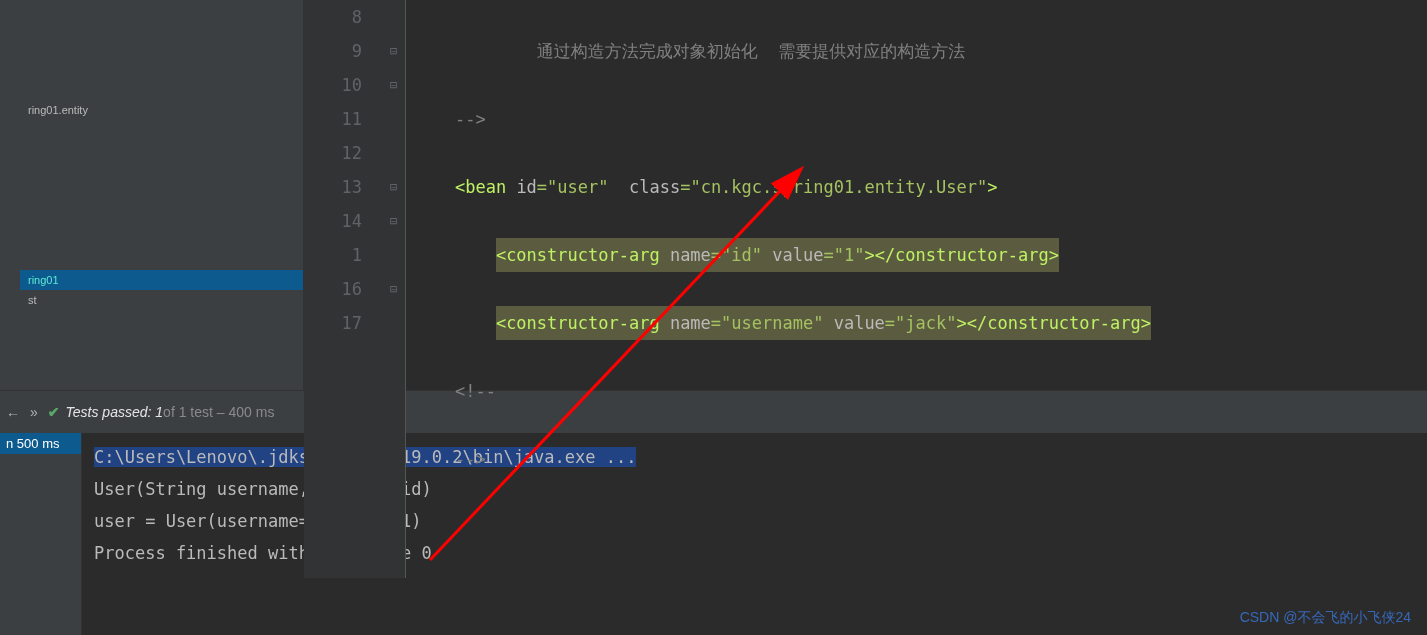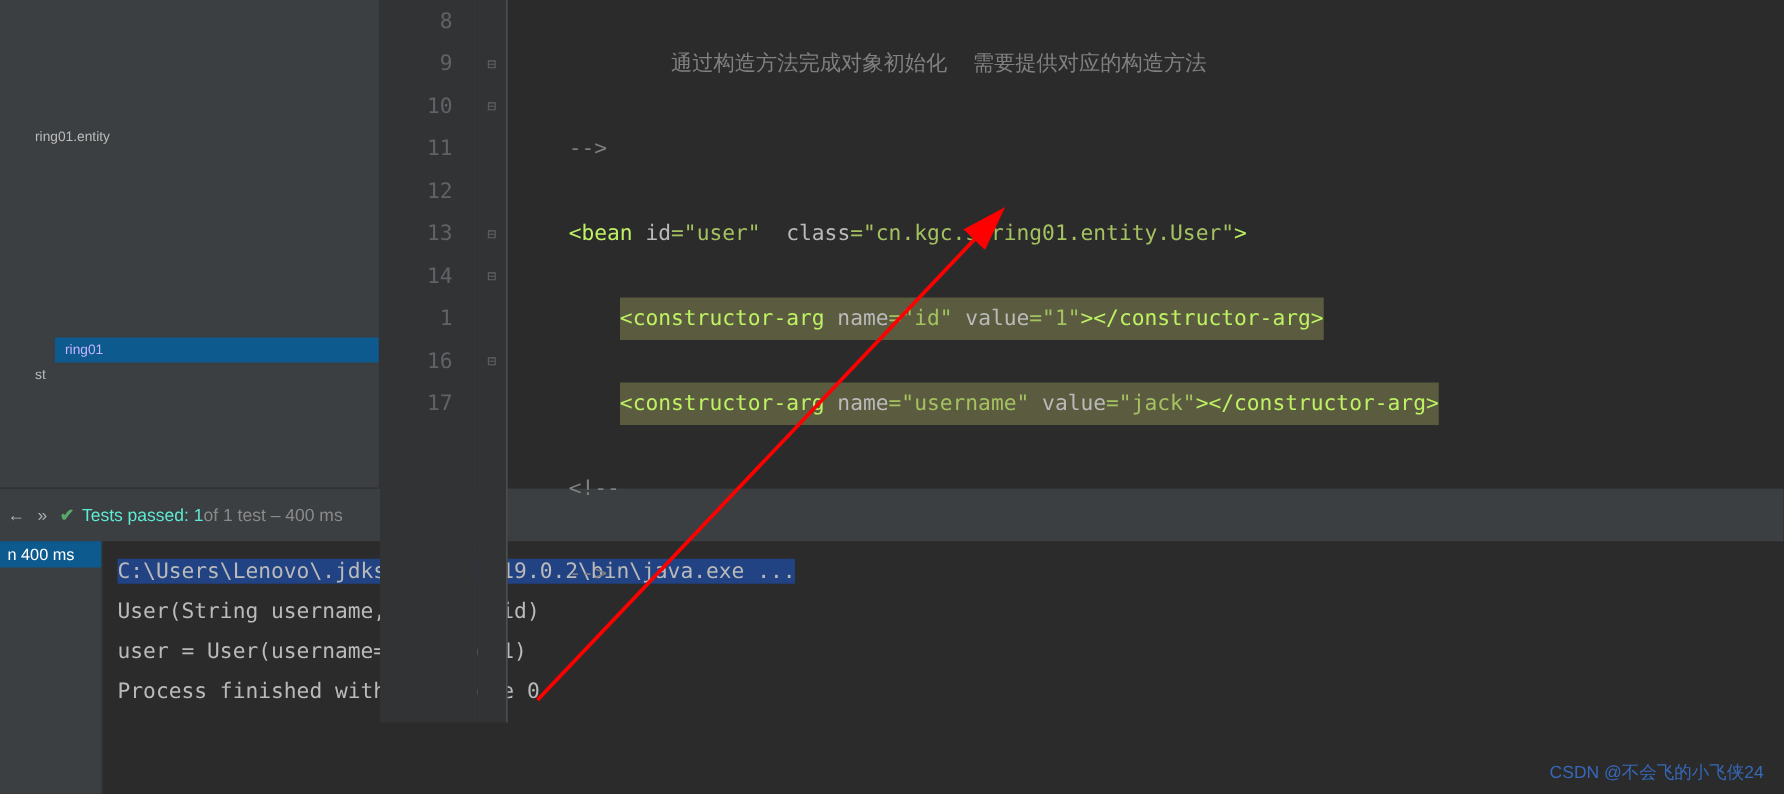--- a/index.html
+++ b/index.html
@@ -27,22 +27,21 @@
   color: #bbbbbb;
   padding-left: 20px;
 }
 .sidebar-item {
   padding: 4px 8px;
   white-space: nowrap;
   overflow: hidden;
 }
 .sidebar-item.selected {
   background: #0d5a8f;
-  color: #c4b5fd;
-  margin-left: 24px;
+  color: #5eead4;
 }
 .editor-area {
   flex: 1;
   background: #2b2b2b;
   display: flex;
   flex-direction: column;
   position: relative;
 }
 .code-lines {
   flex: 1;
@@ -92,21 +91,21 @@
   display: flex;
   align-items: center;
   padding: 0 6px;
   font-family: "Segoe UI", sans-serif;
   font-size: 14px;
   color: #8a8a8a;
 }
 .test-bar .back-icon { color: #afb1b3; margin-right: 10px; }
 .test-bar .chevrons { color: #afb1b3; margin-right: 10px; }
 .test-check { color: #59a869; font-weight: bold; margin-right: 6px; }
-.test-bold { color: #5eead4; }
+.test-bold { color: #e5e5e5; font-style: italic; }
 .console-wrap { display: flex; height: 203px; }
 .test-tree {
   width: 82px;
   background: #3c3f41;
   border-right: 1px solid #323232;
   font-family: "Segoe UI", sans-serif;
   font-size: 13px;
   color: #bbbbbb;
 }
 .test-tree-item {
@@ -195,21 +194,21 @@
 <div class="bottom-panel">
   <div class="test-bar">
     <span class="back-icon">←</span>
     <span class="chevrons">»</span>
     <span class="test-check">✔</span>
     <span class="test-bold"><span>Tests passed: </span><span>1</span></span>
       <span> of 1 test – 400 ms</span>
   </div>
   <div class="console-wrap">
     <div class="test-tree">
-      <div class="test-tree-item sel"><span>n 400 ms</span></div>
+      <div class="test-tree-item sel"><span>n 500 ms</span></div>
     </div>
     <div class="console">
 <div><span class="cmd-highlight">C:\Users\Lenovo\.jdks\openjdk-19.0.2\bin\java.exe ...</span></div>
 <div>User(String username, Integer id)</div>
 <div>user = User(username=jack, id=1)</div>
 <div></div>
 <div>Process finished with exit code 0</div>
     </div>
   </div>
 </div>

